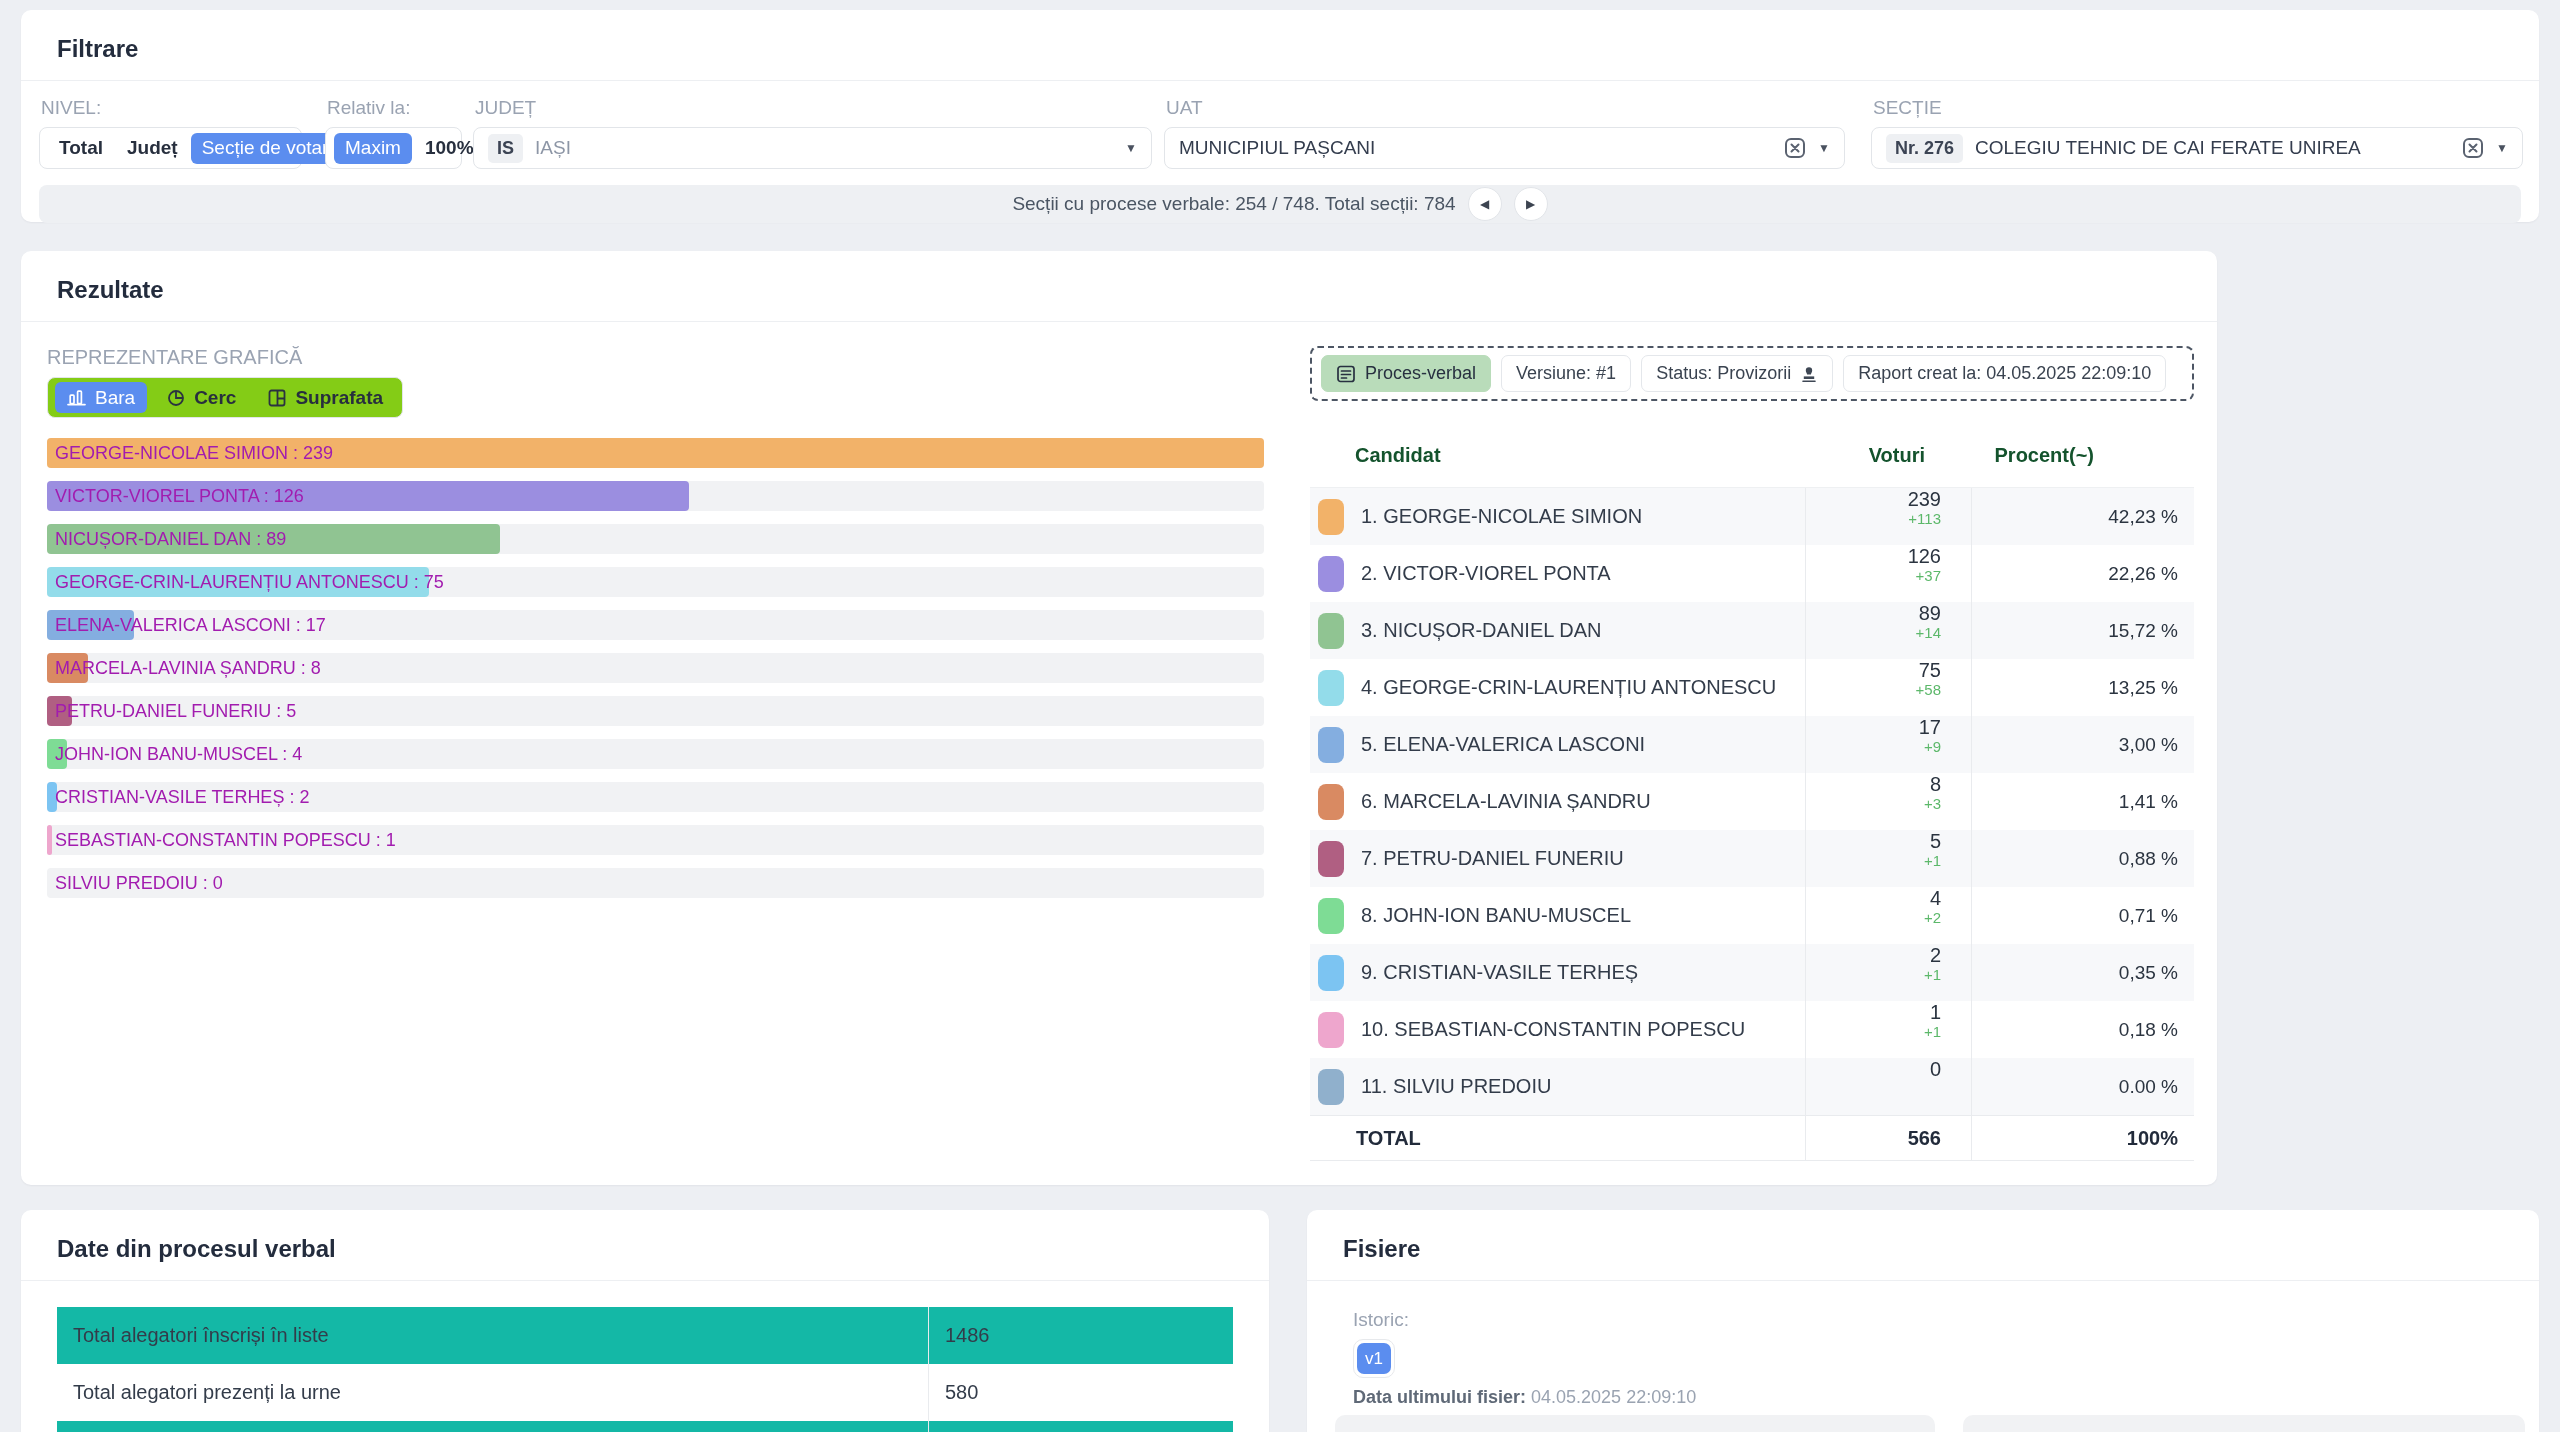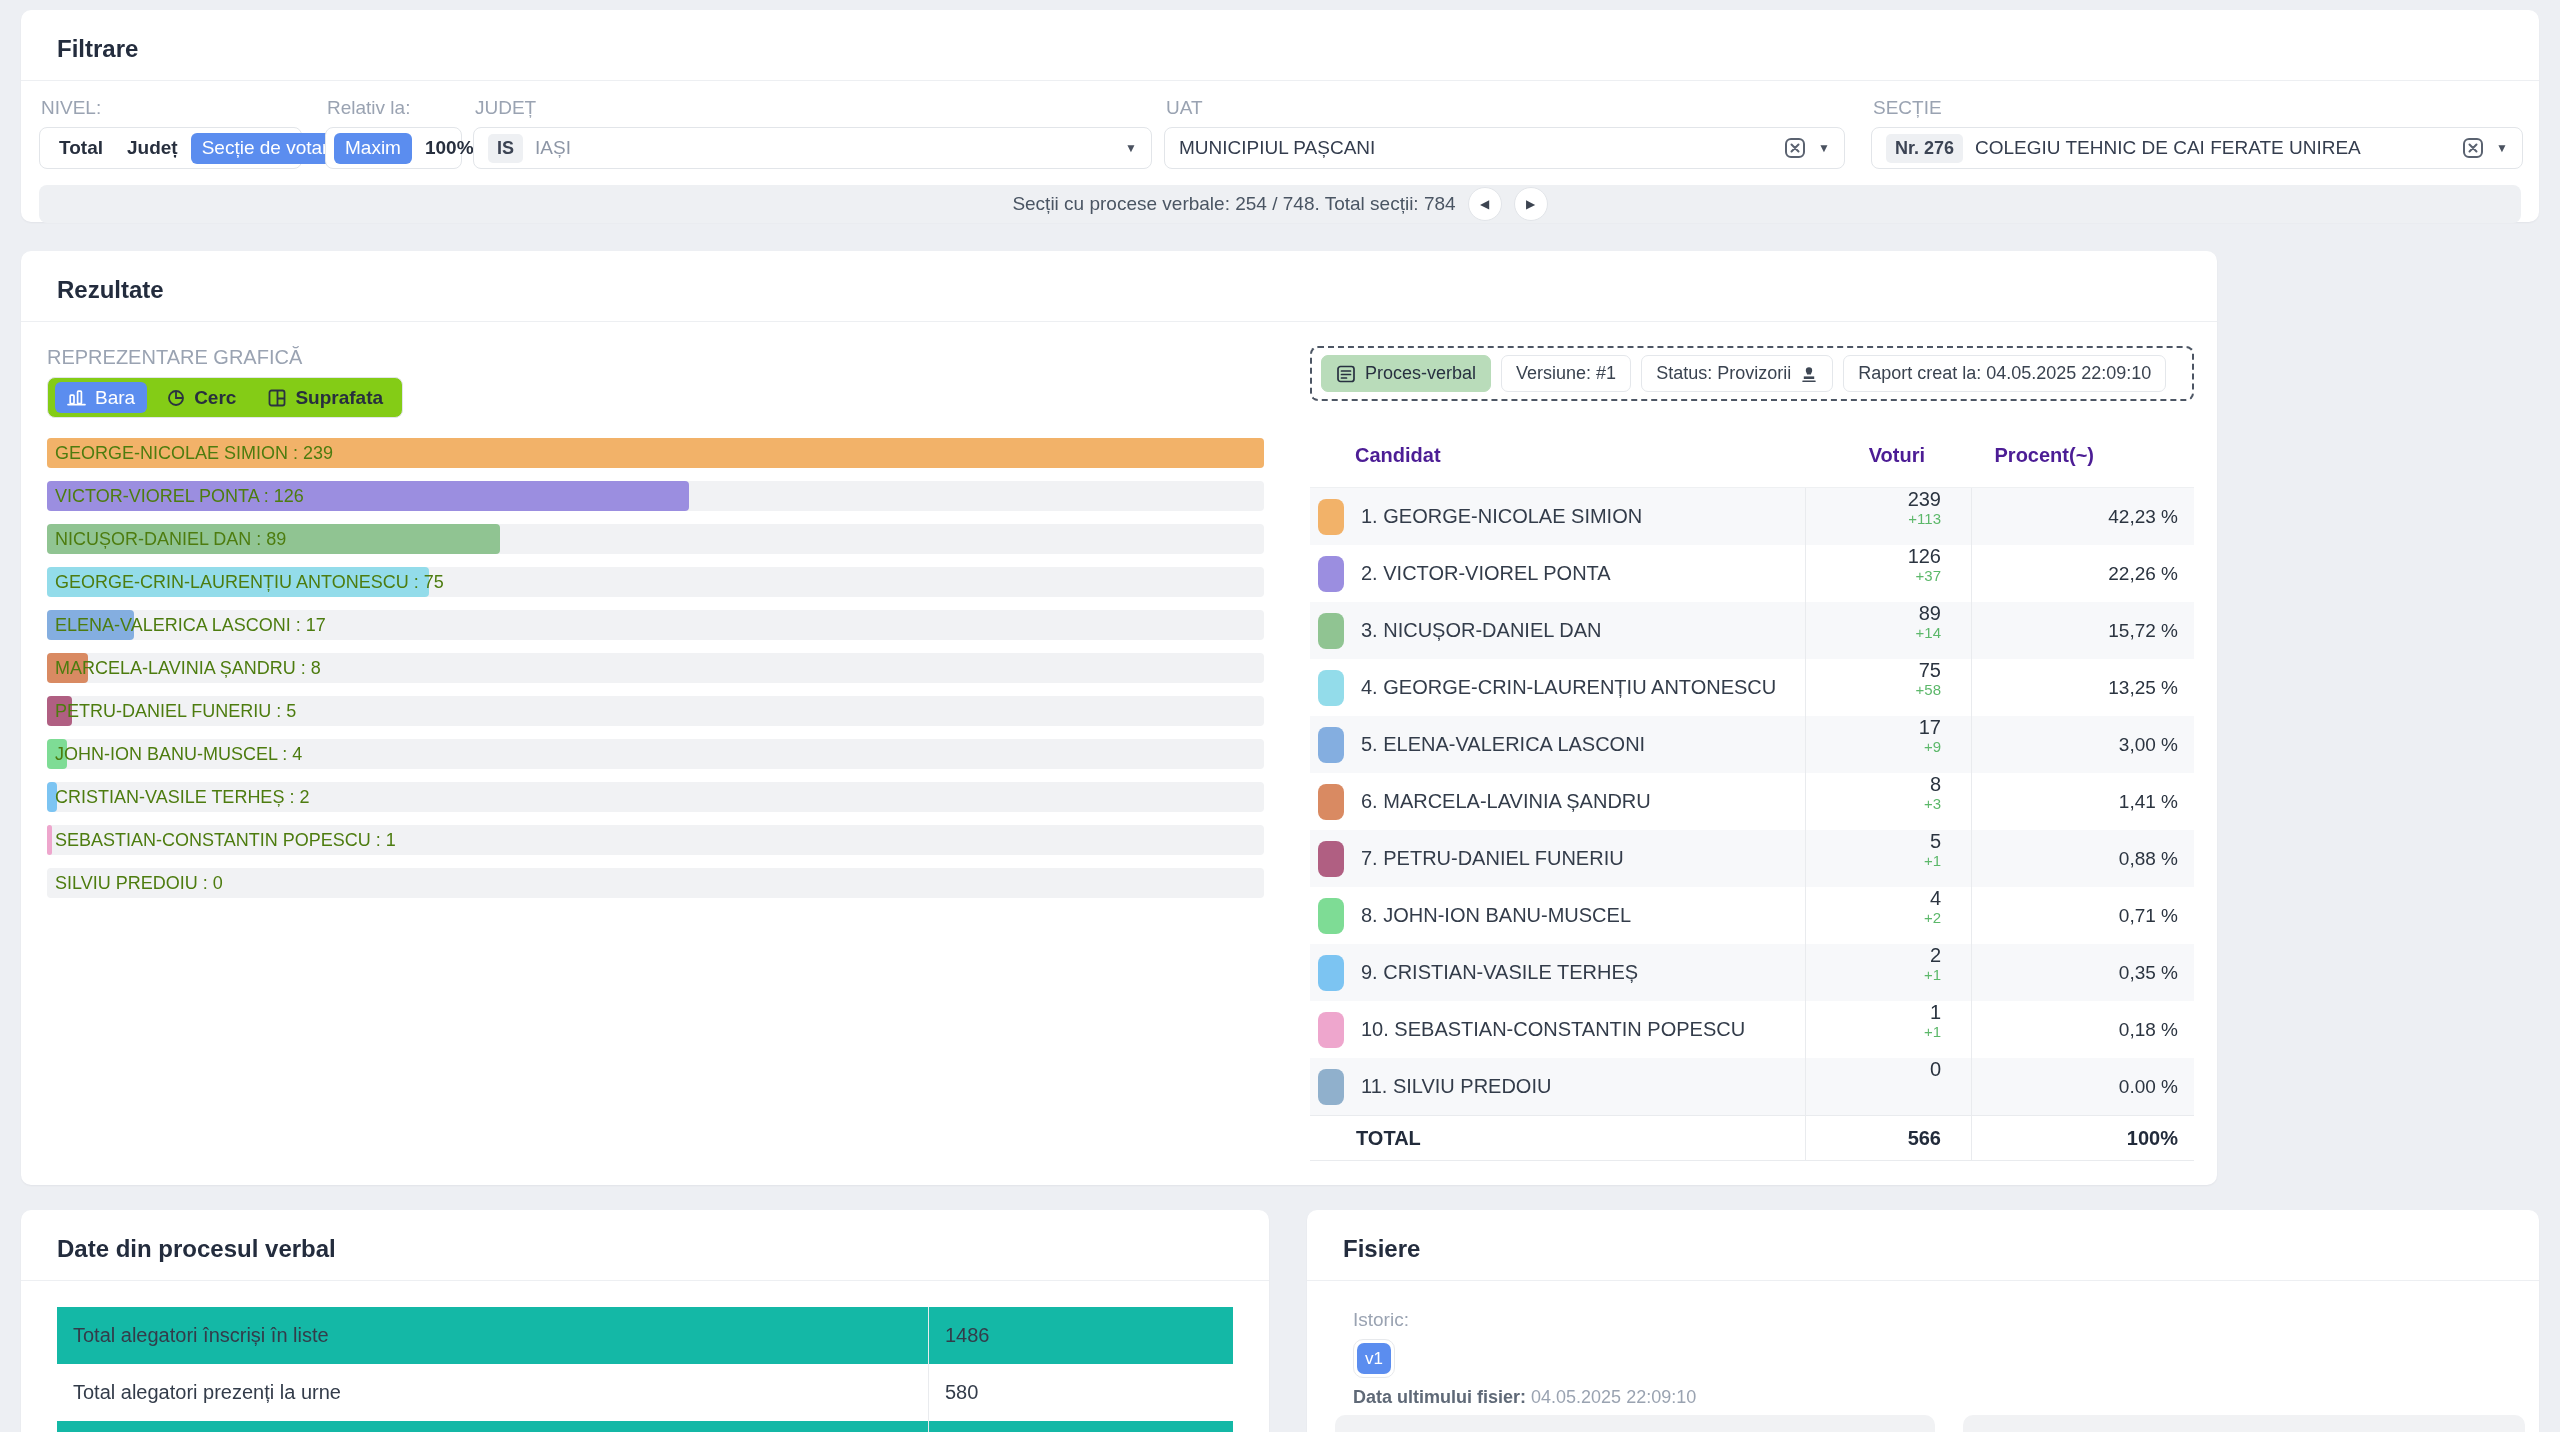--- a/index.html
+++ b/index.html
@@ -51,31 +51,31 @@
   .sec-label { font-size:20px; color:#9aa3b2; }
   .chart-tabs { display:inline-flex; align-items:center; gap:8px; border:1px solid #e2e5e9;
                 border-radius:8px; padding:4px 7px; margin-top:8px; background:#84cc16; }
   .tab-btn { display:flex; align-items:center; gap:9px; height:31px; padding:0 12px; border-radius:6px;
              font-size:19px; font-weight:bold; color:#272f3e; background:transparent; border:none; font-family:inherit; }
   .tab-btn.active { background:#5b8def; color:#fff; font-weight:normal; }
   #bars { margin-top:20px; }
   .bar-row { margin-bottom:13px; }
   .bar-track { position:relative; height:30px; background:#f1f2f4; border-radius:4px; }
   .bar-fill { position:absolute; left:0; top:0; bottom:0; border-radius:4px; }
-  .bar-label { position:absolute; left:8px; top:0; line-height:30px; font-size:18px; color:#4d7c0f; white-space:nowrap; }
+  .bar-label { position:absolute; left:8px; top:0; line-height:30px; font-size:18px; color:#a21caf; white-space:nowrap; }
 
   .toolbar { border:2px dashed #4d5664; border-radius:8px; padding:7px 9px; display:flex; gap:10px; align-items:center; }
   .chip { height:37px; display:flex; align-items:center; gap:9px; padding:6px 14px; border-radius:7px;
           border:1px solid #e4e7eb; background:#fff; font-size:18px; color:#3a4350; font-family:inherit; white-space:nowrap; }
   .chip-green { background:#b9dcba; border-color:#b9dcba; color:#273040; }
 
   .rtable { margin-top:23px; }
   .thead { display:grid; grid-template-columns:1fr 166px 223px; height:64px; align-items:center;
            border-bottom:1px solid #eef0f2; }
-  .th { font-size:20px; font-weight:bold; color:#4c1d95; }
+  .th { font-size:20px; font-weight:bold; color:#14532d; }
   .th-cand { padding-left:45px; } .th-vot { text-align:right; padding-right:46px; } .th-pct { text-align:right; padding-right:100px; }
   .trow { display:grid; grid-template-columns:1fr 166px 223px; height:57px; }
   .trow.stripe { background:#f7f8fa; }
   .td-name { display:flex; align-items:center; padding-left:8px; min-width:0; }
   .chip-color { width:26px; height:36px; border-radius:8px; margin-right:17px; flex:none; }
   .cand-name { font-size:20px; color:#333c4a; white-space:nowrap; }
   .td-votes { border-left:1px solid #e9ebee; display:flex; flex-direction:column; align-items:flex-end;
               justify-content:flex-start; padding-right:30px; }
   .vote-val { font-size:20px; color:#2b3440; line-height:23px; }
   .vote-delta { font-size:15px; color:#5cb86a; line-height:16px; }

